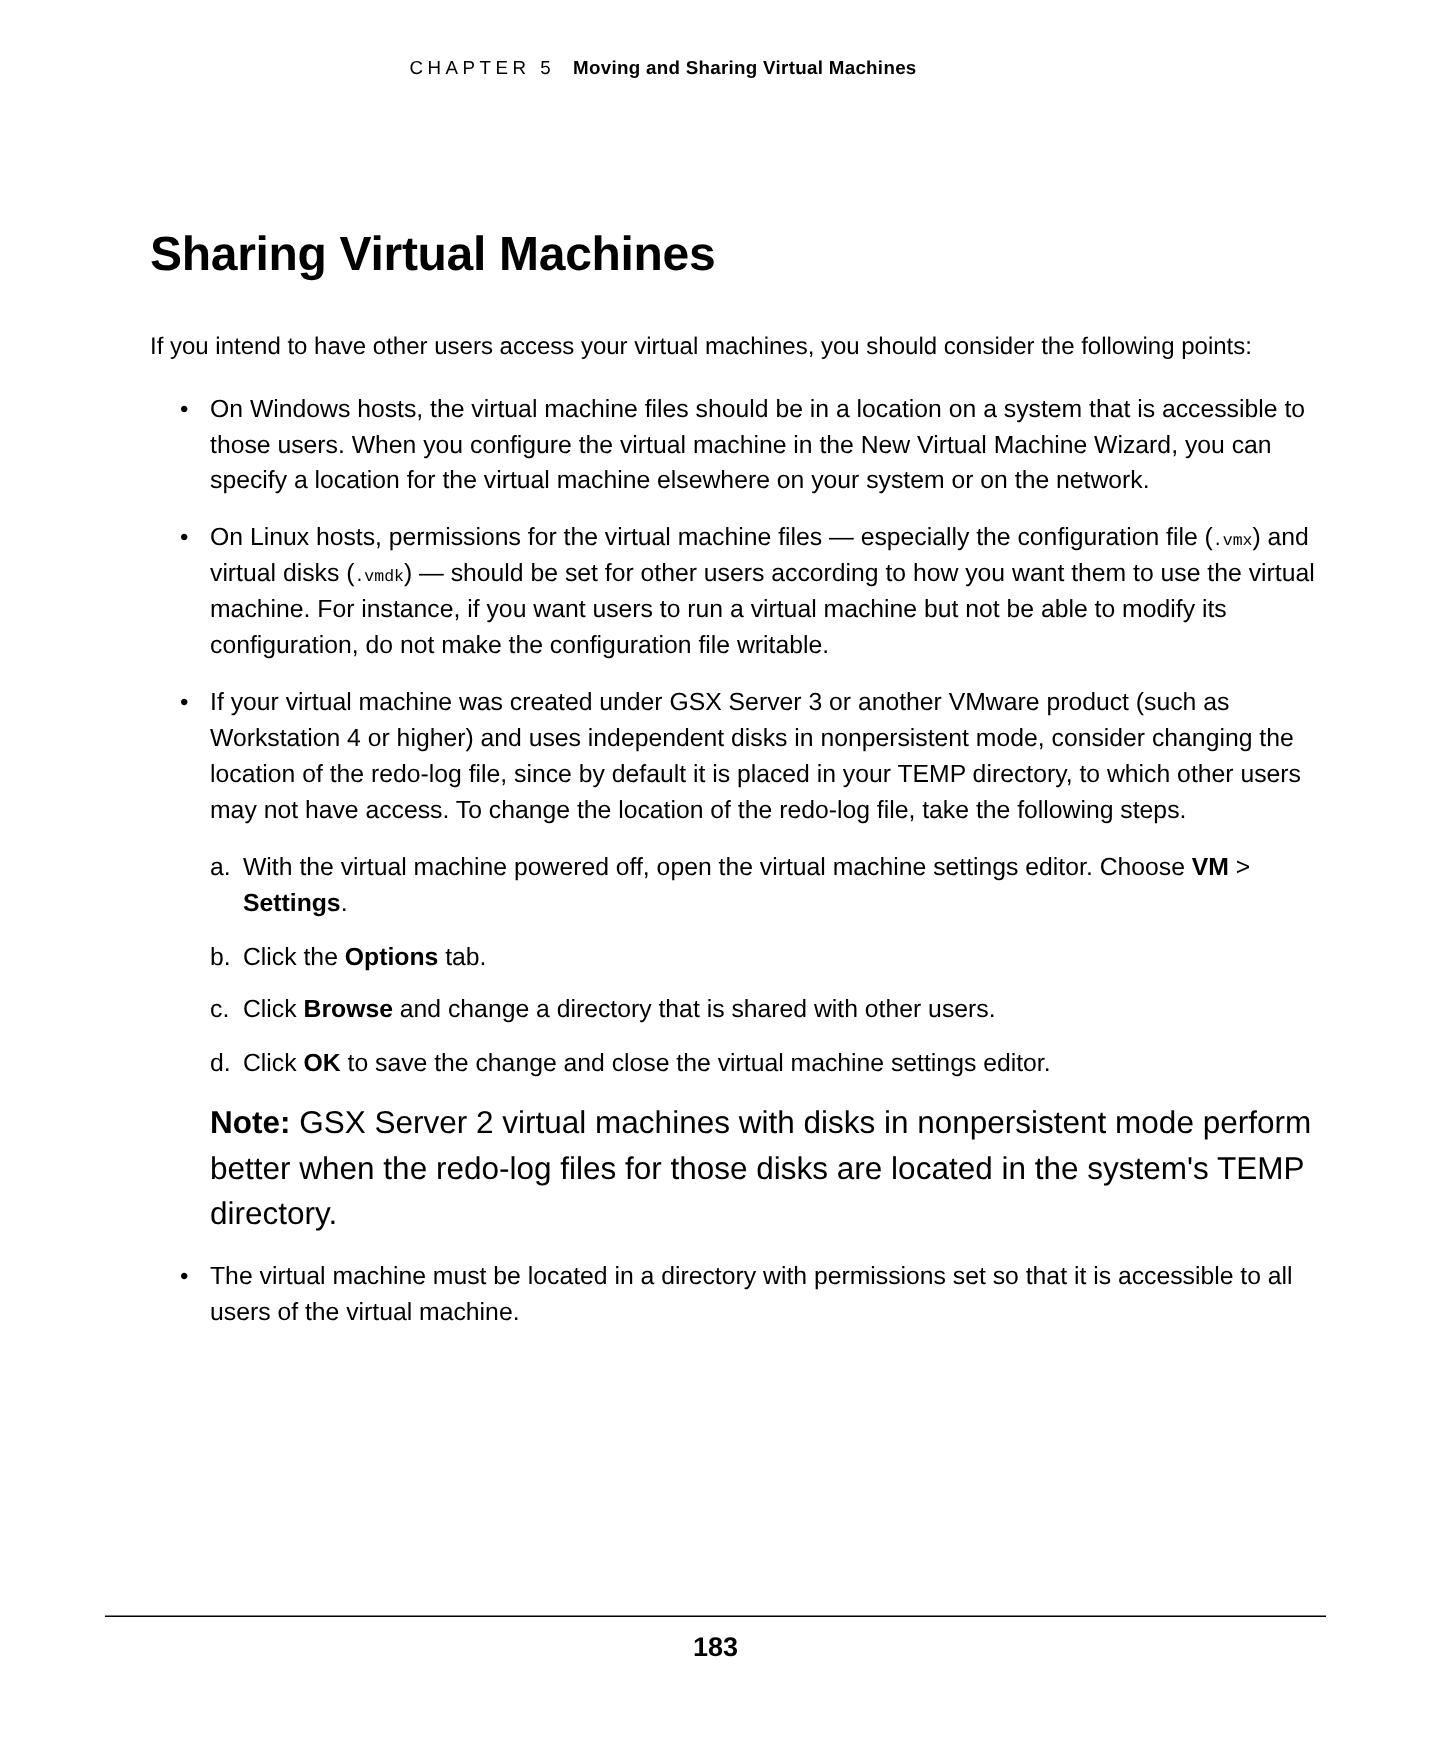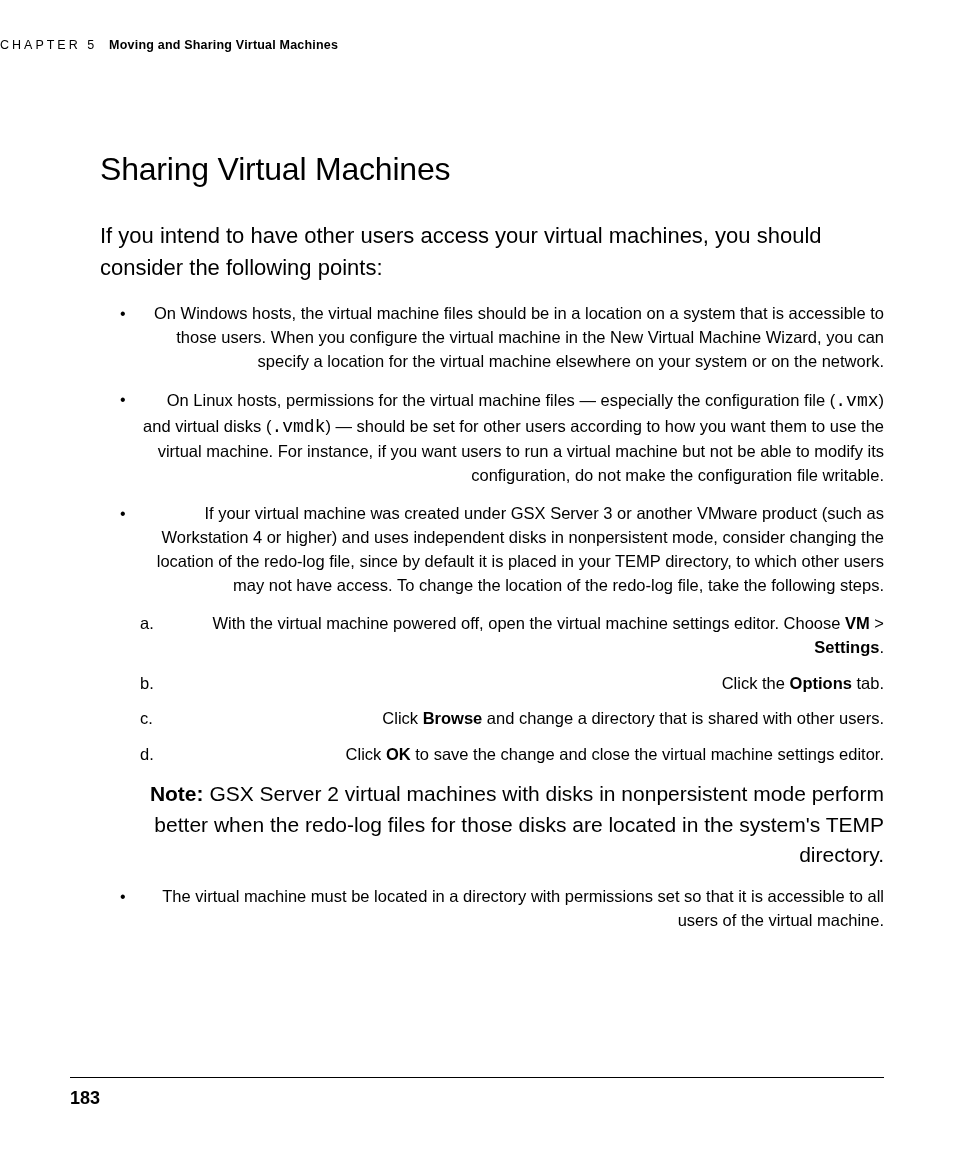--- a/index.html
+++ b/index.html
@@ -6,70 +6,69 @@
     body {
       width: 954px;
       height: 1159px;
       background: #fff;
       font-family: "Myriad Pro", "Segoe UI", Arial, sans-serif;
       color: #000;
       position: relative;
       padding: 38px 0 0 0;
     }
     .header {
-      text-align: left;
+      text-align: center;
       padding-right: 70px;
       font-size: 12.5px;
       letter-spacing: 0.5px;
     }
     .header .chapter-label {
       letter-spacing: 3px;
       font-weight: 400;
     }
     .header .chapter-title {
       font-weight: 700;
       letter-spacing: 0.2px;
     }
     .content {
       padding: 94px 70px 0 100px;
     }
     h1 {
       font-size: 32px;
-      font-weight: 400;
+      font-weight: 700;
       line-height: 1.45;
       margin-bottom: 28px;
       letter-spacing: -0.2px;
     }
     p.intro {
-      font-size: 22px;
+      font-size: 16px;
       line-height: 1.45;
       margin-bottom: 18px;
     }
     ul.bullets {
       list-style: none;
       padding-left: 40px;
     }
     ul.bullets > li {
       position: relative;
       font-size: 16.5px;
       line-height: 1.45;
       margin-bottom: 14px;
       padding-left: 0;
-      text-align: right;
     }
     ul.bullets > li::before {
       content: "•";
       position: absolute;
       left: -20px;
       top: 0;
       font-size: 16px;
     }
     .mono {
       font-family: "Courier New", monospace;
-      font-size: 18px;
+      font-size: 11px;
     }
     ol.substeps {
       list-style: none;
       padding-left: 0;
       margin-top: 14px;
     }
     ol.substeps li {
       position: relative;
       padding-left: 22px;
       margin-bottom: 12px;
@@ -91,21 +90,21 @@
       color: #0000ee;
       text-decoration: none;
     }
     .footer {
       position: absolute;
       bottom: 50px;
       left: 70px;
       right: 70px;
       border-top: 1px solid #000;
       padding-top: 10px;
-      text-align: left;
+      text-align: center;
       font-weight: 700;
       font-size: 18px;
     }
   </style>
 </head>
 <body>
 
 <div class="header">
   <span class="chapter-label">CHAPTER 5</span>
   <span>&nbsp;</span>

